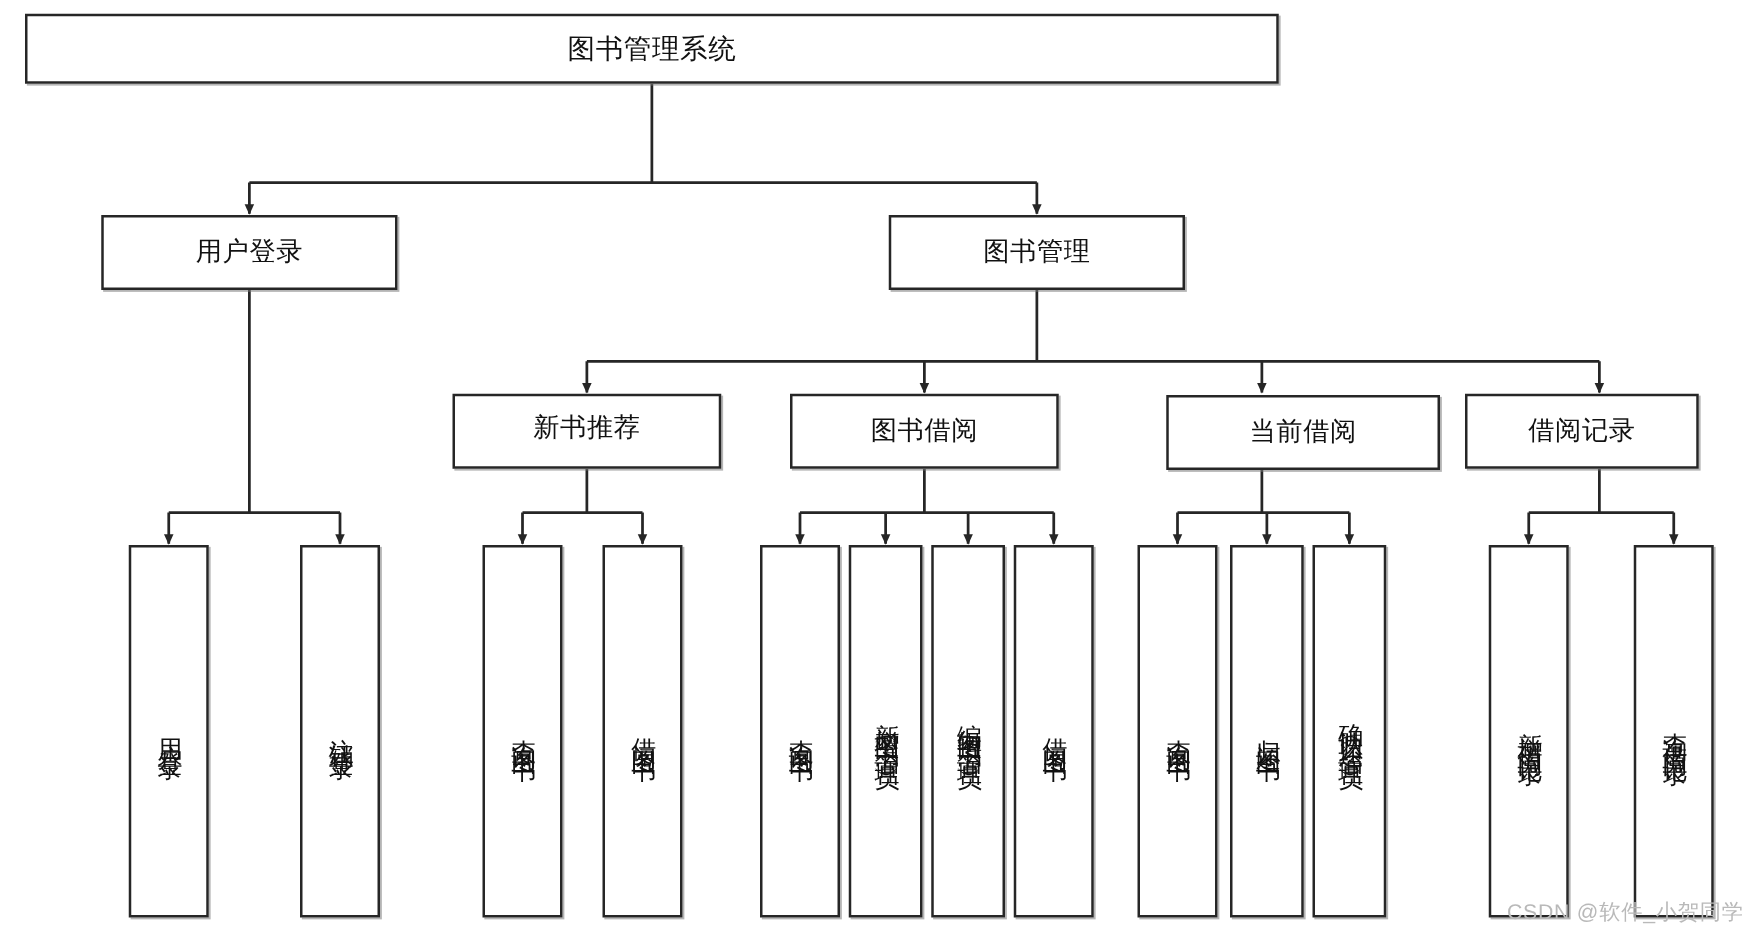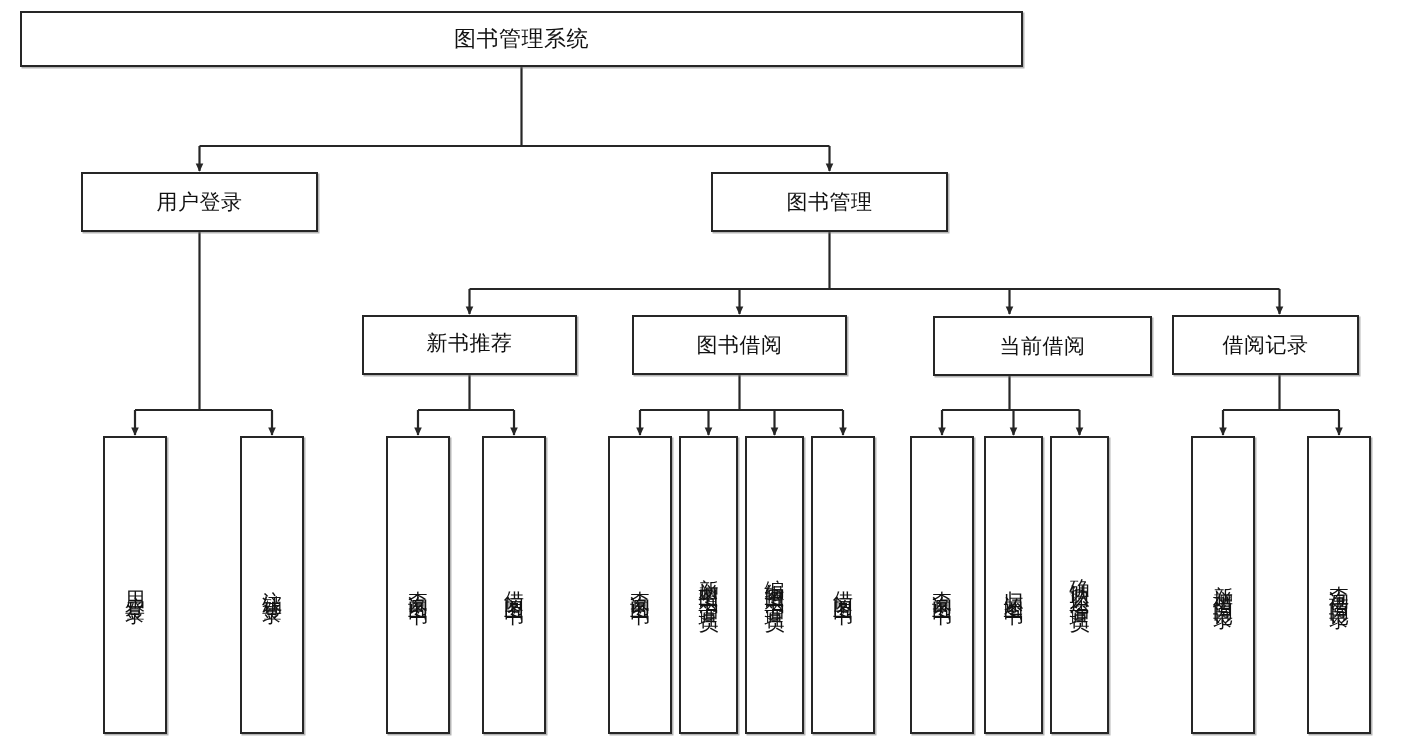--- a/index.html
+++ b/index.html
@@ -177,13 +177,14 @@
         <span class="label">确认归还（管理员）</span>
       </div>
       <div class="node vert" style="left: 1191px; top: 436px; width: 64px; height: 298px;">
         <span class="label">新增借阅记录</span>
       </div>
       <div class="node vert" style="left: 1307px; top: 436px; width: 64px; height: 298px;">
         <span class="label">查询借阅记录</span>
       </div>
     </div>
 
+  <div class="watermark">CSDN @软件_小贺同学</div>
 </div>
 
 </body></html>

